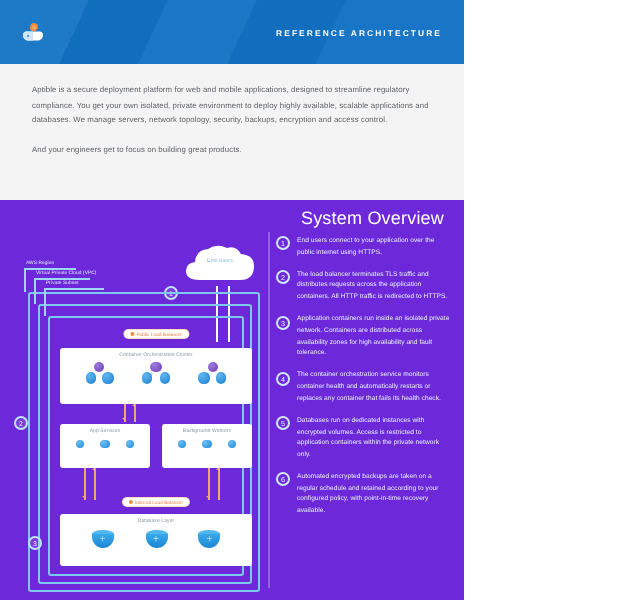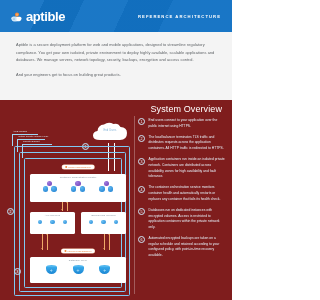--- a/index.html
+++ b/index.html
@@ -40,21 +40,21 @@
   }
   .intro-p {
     color:#5b5f63; font-size:3.9px; line-height:1.95; letter-spacing:.05px;
   }
   .intro-p + .intro-p { margin-top:7px; }
 
   
   .diagram {
     position:relative;
     height:200px;
-    background:#7f1d1d;
+    background:#6d28d9;
     overflow:hidden;
   }
   .sec-title {
     position:absolute; right:10px; top:4px;
     color:#ffffff; font-size:9px; letter-spacing:.1px; font-weight:normal;
   }
 
   
   .arch {
     position:absolute; left:4px; top:16px; width:128px; height:180px;
@@ -181,21 +181,20 @@
     <div class="logo-wrap">
       <span class="logo-mark">
         <svg viewBox="0 0 26 26" width="13" height="13">
           <path d="M3 15 Q3 12 6 11.5 L20 11.5 Q23 12 23 15 Q23 19 19 20.5 L7 20.5 Q3 19 3 15 Z" fill="#ffffff"></path>
           <path d="M3 15 Q3 12 6 11.5 L13 11.5 L13 20.5 L7 20.5 Q3 19 3 15 Z" fill="#cfe6f7"></path>
           <path d="M11 4 Q14 2 17 4 Q19 6 17.5 9 Q15.5 12 12.5 11 Q9.5 10 10 7 Z" fill="#f0873a"></path>
           <path d="M12.5 5.5 Q14.5 4.5 16 6 Q17 7.5 15.8 9 Q14.2 10.5 12.8 9.3 Q11.6 8 12.5 5.5 Z" fill="#f7a860"></path>
           <circle cx="8" cy="16" r="1" fill="#2a7fc0"></circle>
         </svg>
       </span>
-      <span class="logo-text">aptible</span>
     </div>
     <span class="ref-arch">REFERENCE ARCHITECTURE</span>
   </div>
 
   <div class="body-white">
     <p class="intro-p">Aptible is a secure deployment platform for web and mobile applications, designed to streamline regulatory compliance. You get your own isolated, private environment to deploy highly available, scalable applications and databases. We manage servers, network topology, security, backups, encryption and access control.</p>
     <p class="intro-p">And your engineers get to focus on building great products.</p>
   </div>
 
   <div class="diagram">

